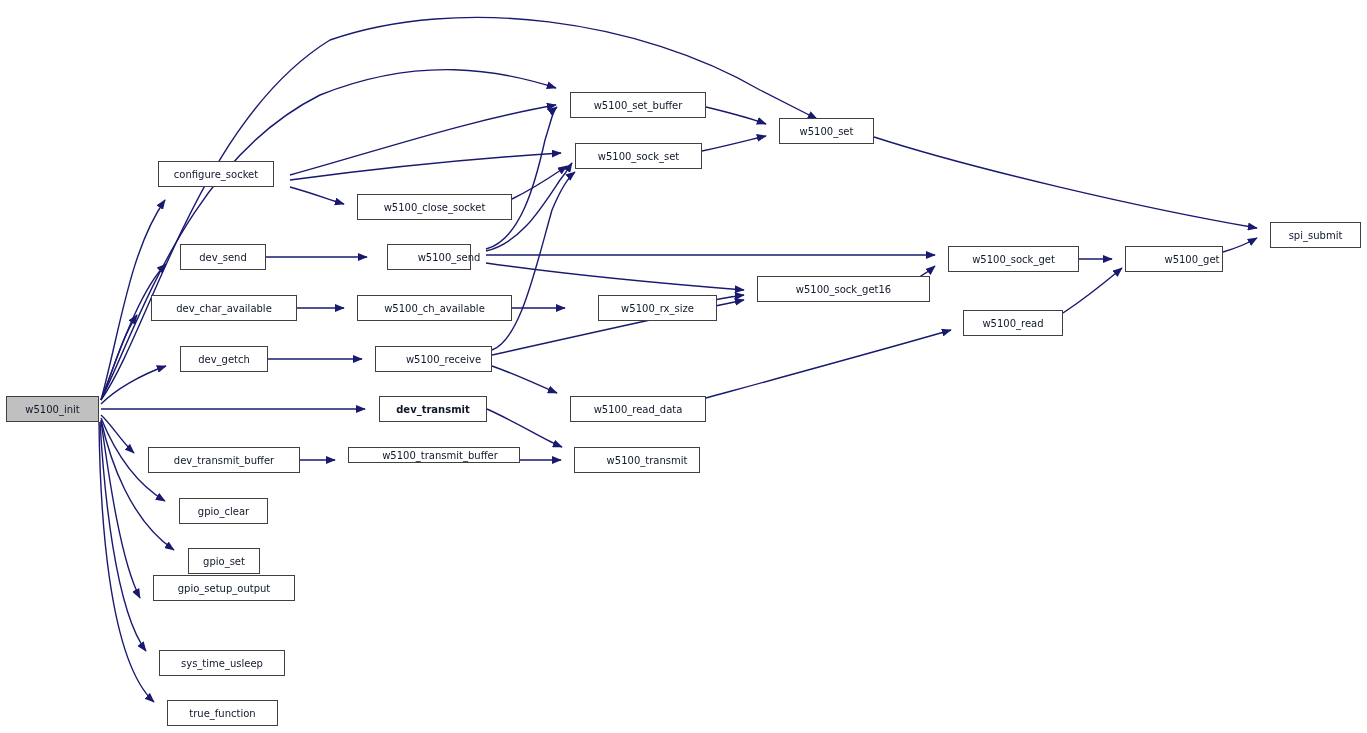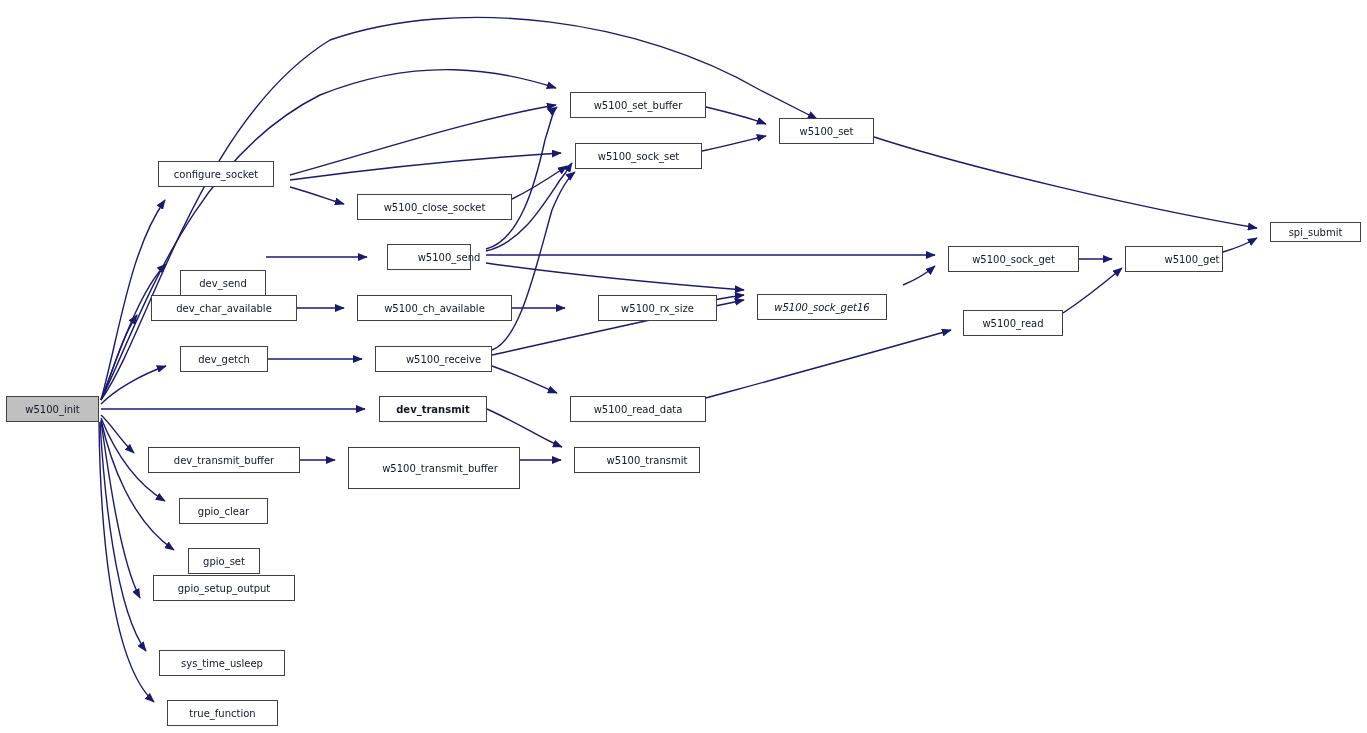--- a/index.html
+++ b/index.html
@@ -78,39 +78,39 @@
       </div>
       <div class="node" style="left: 570px; top: 92px; width: 136px; height: 26px;">
         <span>w5100_set_buffer</span>
       </div>
       <div class="node" style="left: 575px; top: 143px; width: 127px; height: 26px;">
         <span>w5100_sock_set</span>
       </div>
       <div class="node" style="left: 779px; top: 118px; width: 95px; height: 26px;">
         <span>w5100_set</span>
       </div>
-      <div class="node" style="left: 1270px; top: 222px; width: 91px; height: 20px;">
+      <div class="node" style="left: 1270px; top: 222px; width: 91px; height: 26px;">
         <span>spi_submit</span>
       </div>
-      <div class="node" style="left: 180px; top: 244px; width: 86px; height: 26px; margin-top: 26px;">
+      <div class="node" style="left: 180px; top: 244px; width: 86px; height: 26px;">
         <span>dev_send</span>
       </div>
       <div class="node" style="left: 387px; top: 244px; width: 84px; height: 26px; padding-left: 40px;">
         <span>w5100_send</span>
       </div>
       <div class="node" style="left: 151px; top: 295px; width: 146px; height: 26px;">
         <span>dev_char_available</span>
       </div>
       <div class="node" style="left: 357px; top: 295px; width: 155px; height: 26px;">
         <span>w5100_ch_available</span>
       </div>
       <div class="node" style="left: 578px; top: 295px; width: 119px; height: 26px; margin-left: 20px;">
         <span>w5100_rx_size</span>
       </div>
-      <div class="node" style="left: 757px; top: 294px; width: 130px; height: 26px; font-style: italic;">
+      <div class="node" style="left: 757px; top: 276px; width: 173px; height: 26px;">
         <span>w5100_sock_get16</span>
       </div>
       <div class="node" style="left: 948px; top: 246px; width: 131px; height: 26px;">
         <span>w5100_sock_get</span>
       </div>
       <div class="node" style="left: 1125px; top: 246px; width: 98px; height: 26px; padding-left: 36px;">
         <span>w5100_get</span>
       </div>
       <div class="node" style="left: 963px; top: 310px; width: 100px; height: 26px;">
         <span>w5100_read</span>
@@ -123,21 +123,21 @@
       </div>
       <div class="node" style="left: 570px; top: 396px; width: 136px; height: 26px;">
         <span>w5100_read_data</span>
       </div>
       <div class="node" style="left: 379px; top: 396px; width: 108px; height: 26px; font-weight: bold;">
         <span>dev_transmit</span>
       </div>
       <div class="node" style="left: 148px; top: 447px; width: 152px; height: 26px;">
         <span>dev_transmit_buffer</span>
       </div>
-      <div class="node" style="left: 348px; top: 447px; width: 172px; height: 42px; padding-left: 12px;">
+      <div class="node" style="left: 348px; top: 447px; width: 172px; height: 16px; padding-left: 12px;">
         <span>w5100_transmit_buffer</span>
       </div>
       <div class="node" style="left: 574px; top: 447px; width: 126px; height: 26px; padding-left: 20px;">
         <span>w5100_transmit</span>
       </div>
       <div class="node" style="left: 179px; top: 498px; width: 89px; height: 26px;">
         <span>gpio_clear</span>
       </div>
       <div class="node" style="left: 188px; top: 548px; width: 72px; height: 26px;">
         <span>gpio_set</span>

